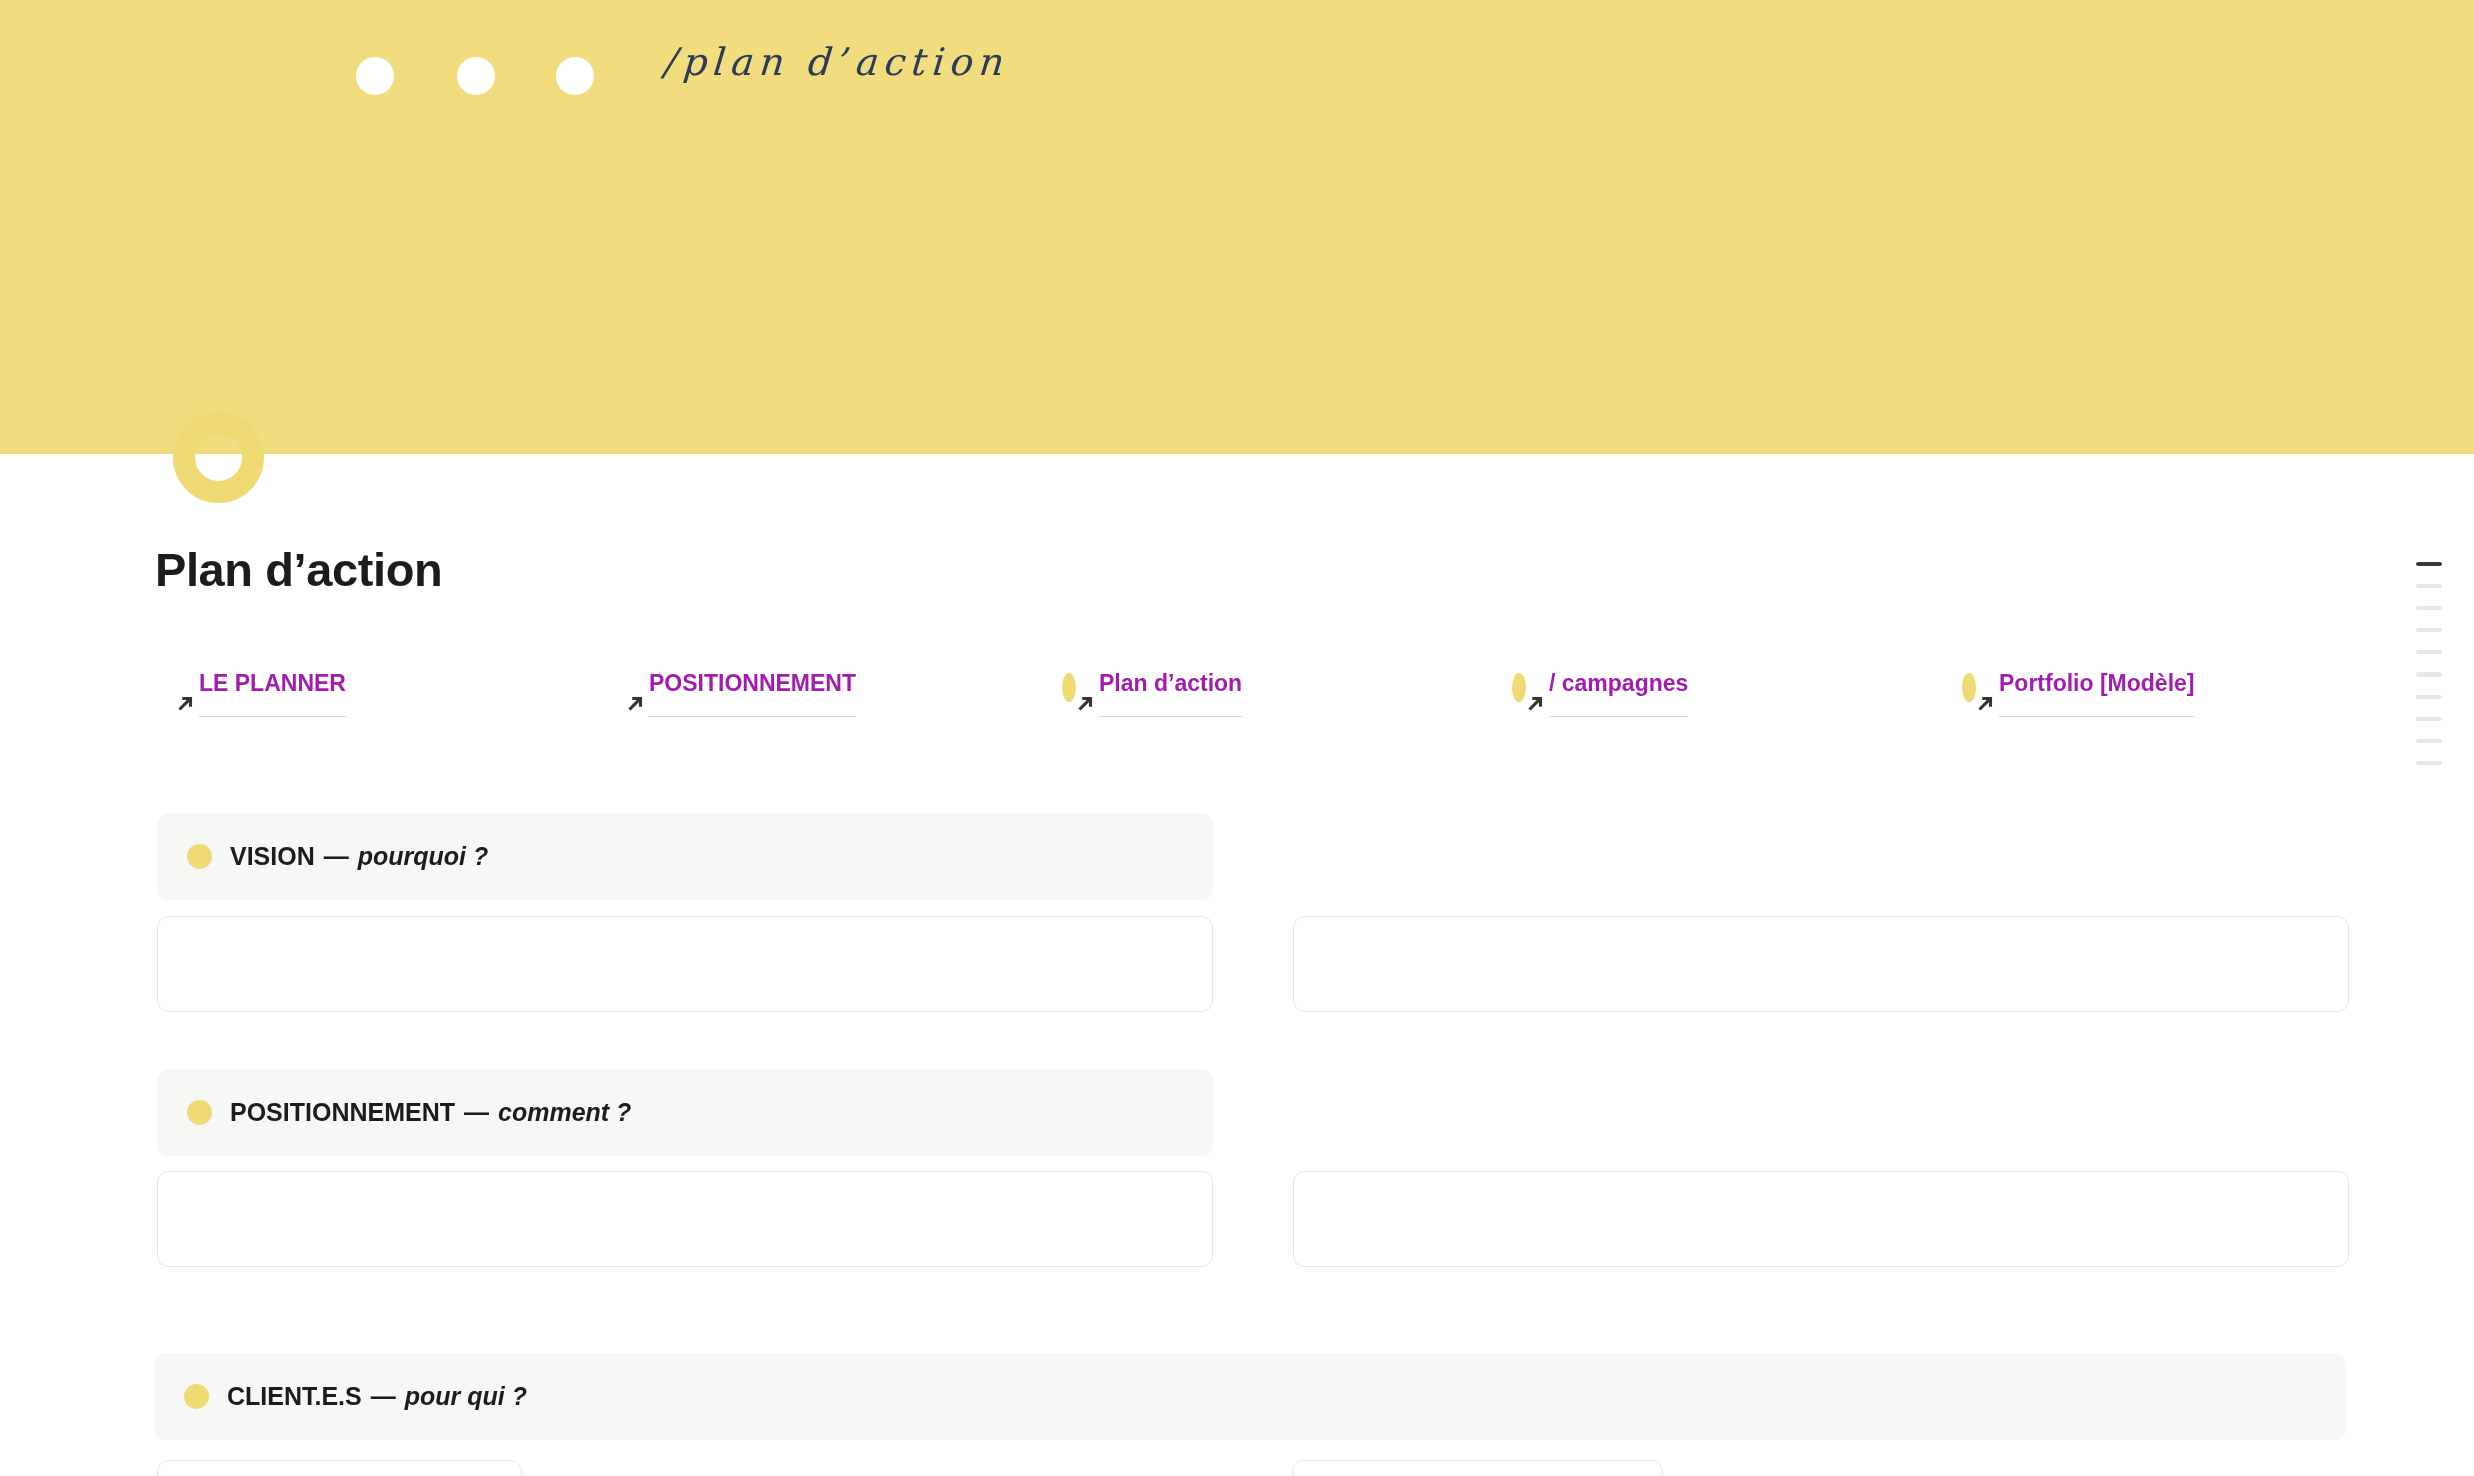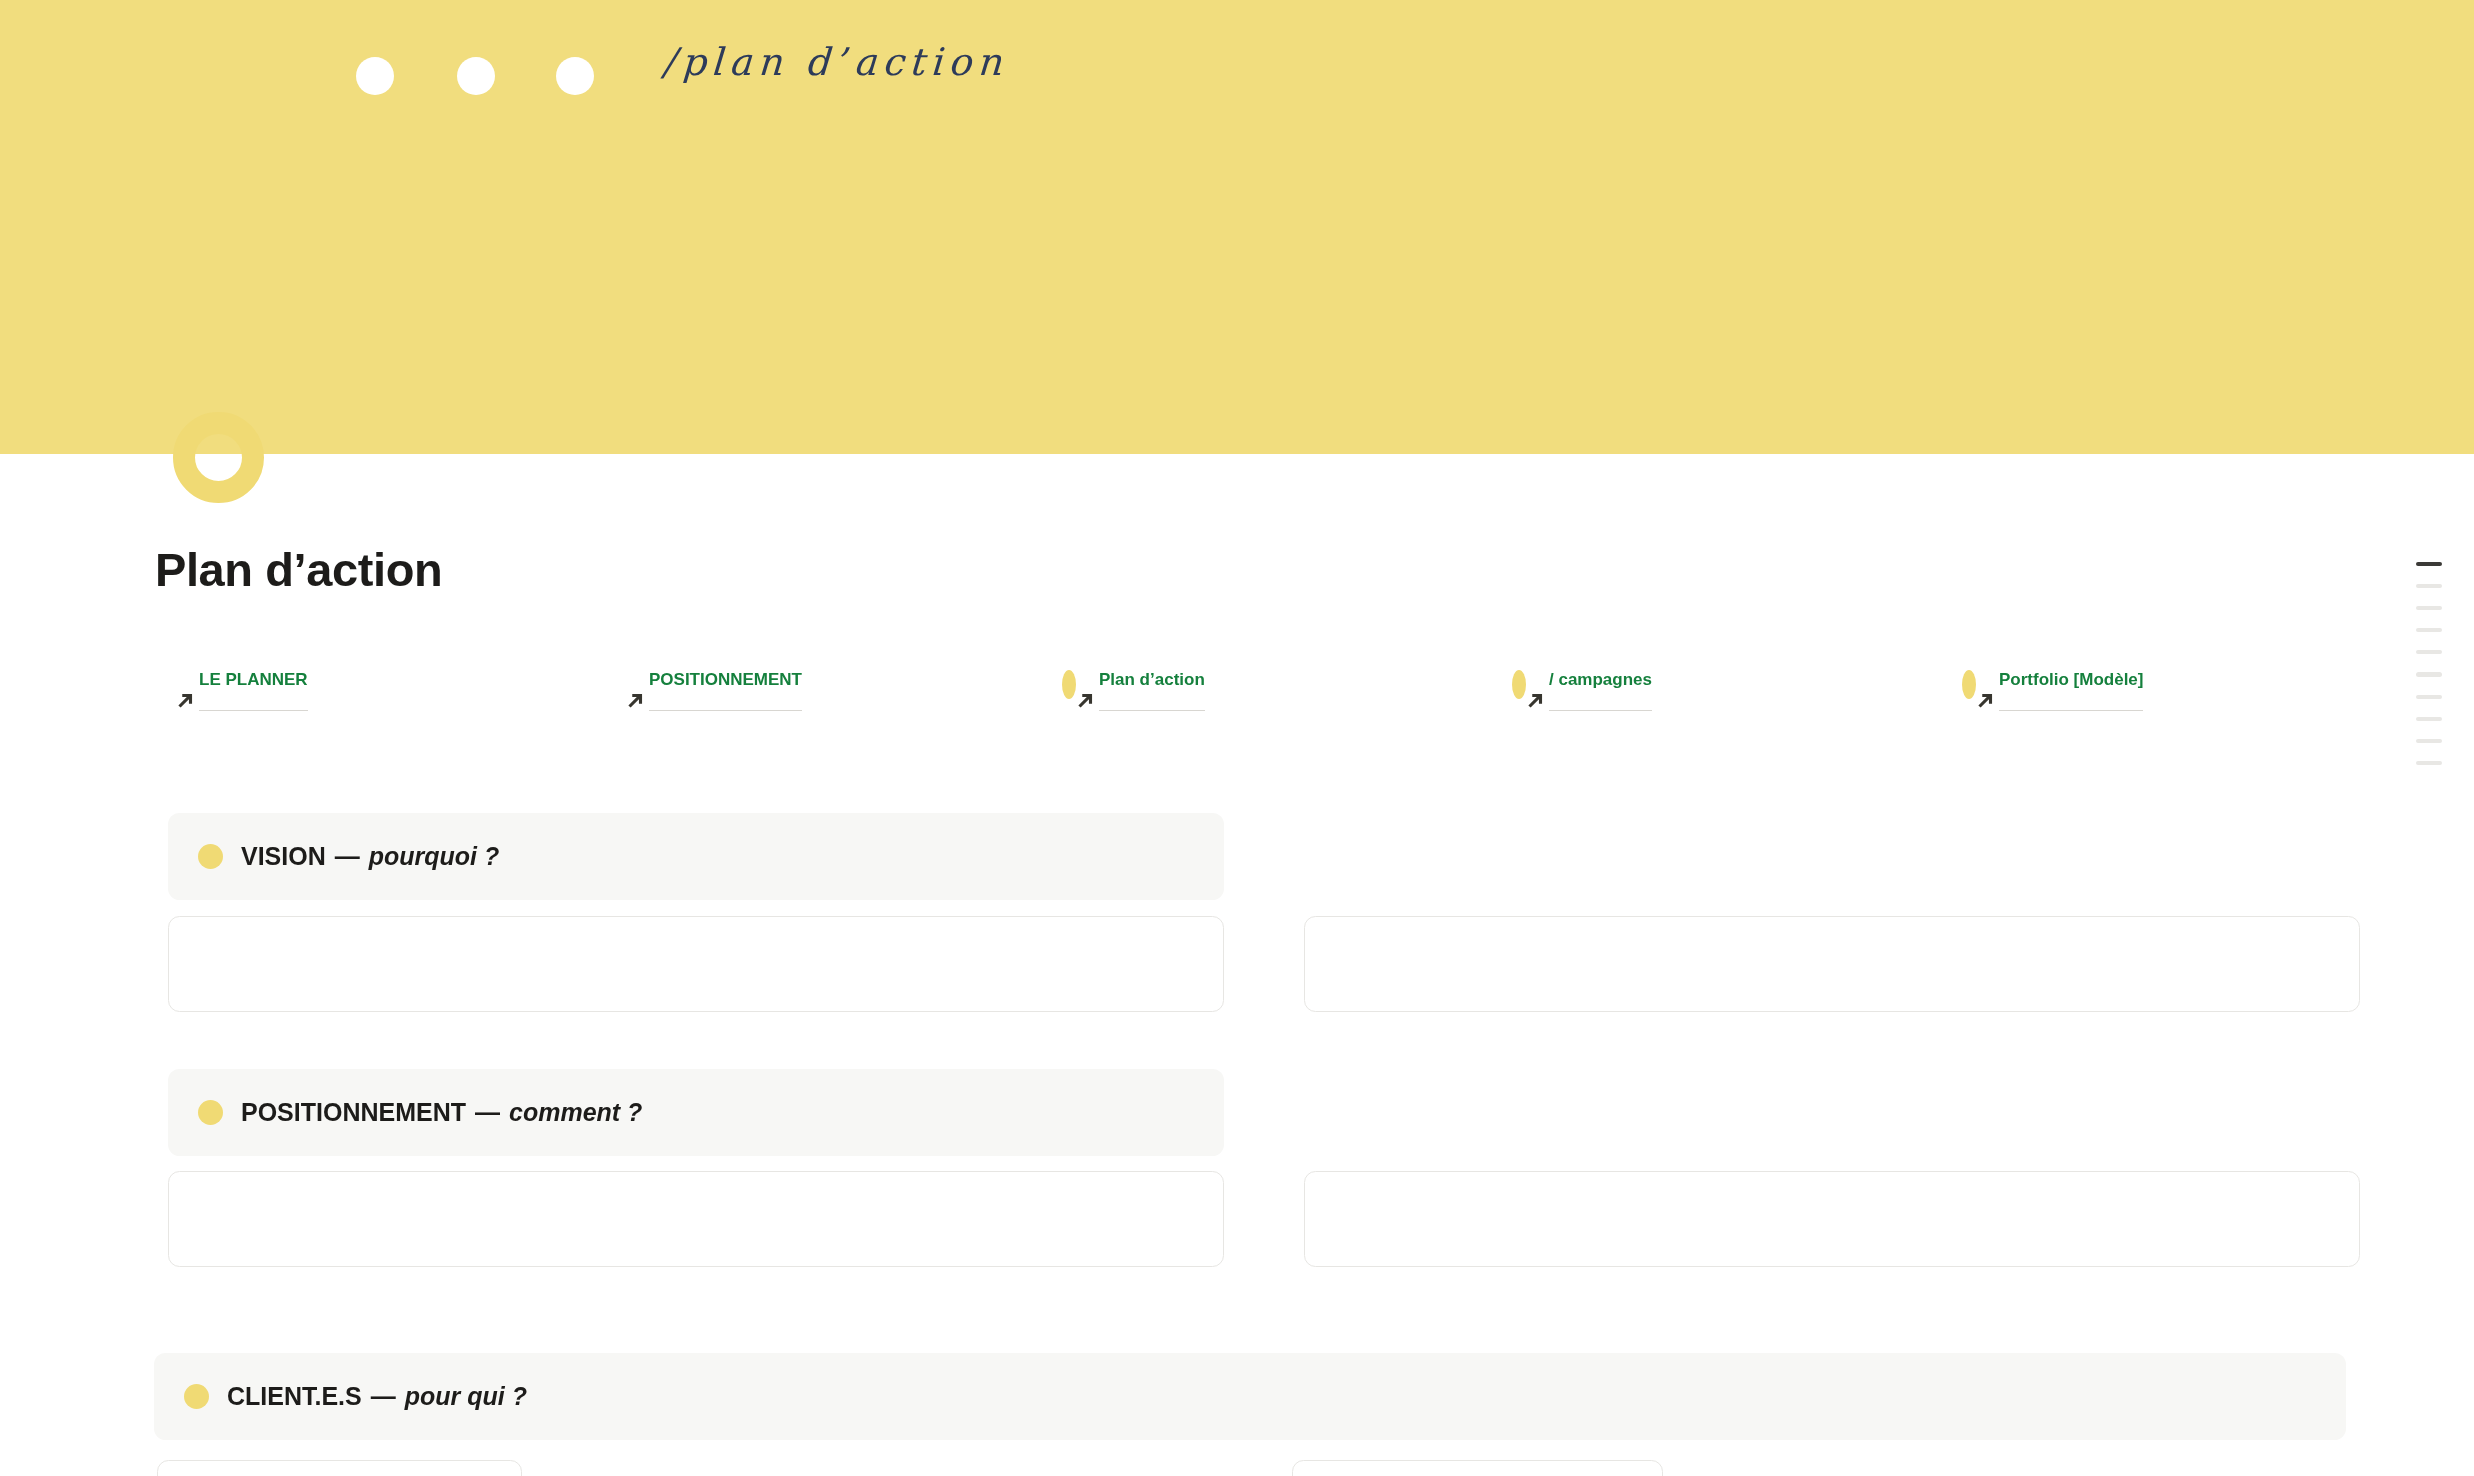--- a/index.html
+++ b/index.html
@@ -72,31 +72,31 @@
   .mention-icon { position: relative; width: 27px; height: 27px; flex: none; }
   .mention-circle { width: 27px; height: 27px; border-radius: 50%; }
   .mention-circle.fill-beige { background: #F1EEE6; }
   .mention-circle.fill-yellow { background: #F0DA74; }
   .mention-circle.ring { border: 7.4px solid #F0DA74; background: transparent; }
   .mention-arrow {
     position: absolute; right: -6.6px; bottom: -8.2px;
     width: 22px; height: 22px;
   }
   .nav-label {
-    font-size: 17px; font-weight: 600;
-    color: #15803d;
+    font-size: 23px; font-weight: 600;
+    color: #a21caf;
     border-bottom: 1.6px solid #D8D6D1;
     padding-bottom: 20px;
     line-height: 1.15;
     white-space: nowrap;
   }
 
   
   .two-col {
-    position: absolute; left: 168px;
+    position: absolute; left: 157px;
     width: 2192px;
     display: grid;
     grid-template-columns: 1056px 1056px;
     column-gap: 80px;
   }
   .row-callouts-1 { top: 813px; }
   .row-boxes-1   { top: 916px; }
   .row-callouts-2 { top: 1069px; }
   .row-boxes-2   { top: 1171px; }
   .full-callout-row { position: absolute; left: 154px; top: 1353px; width: 2192px; }

